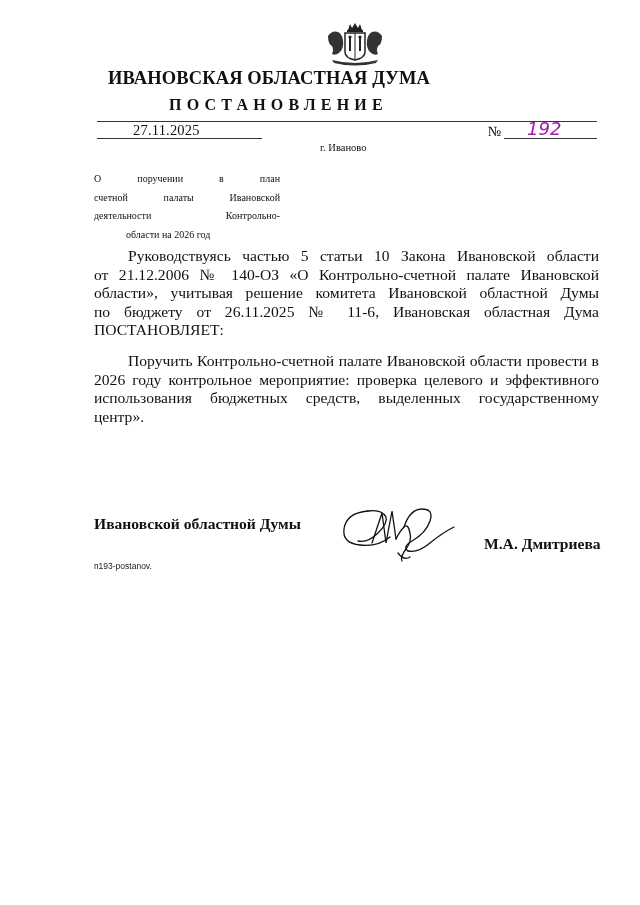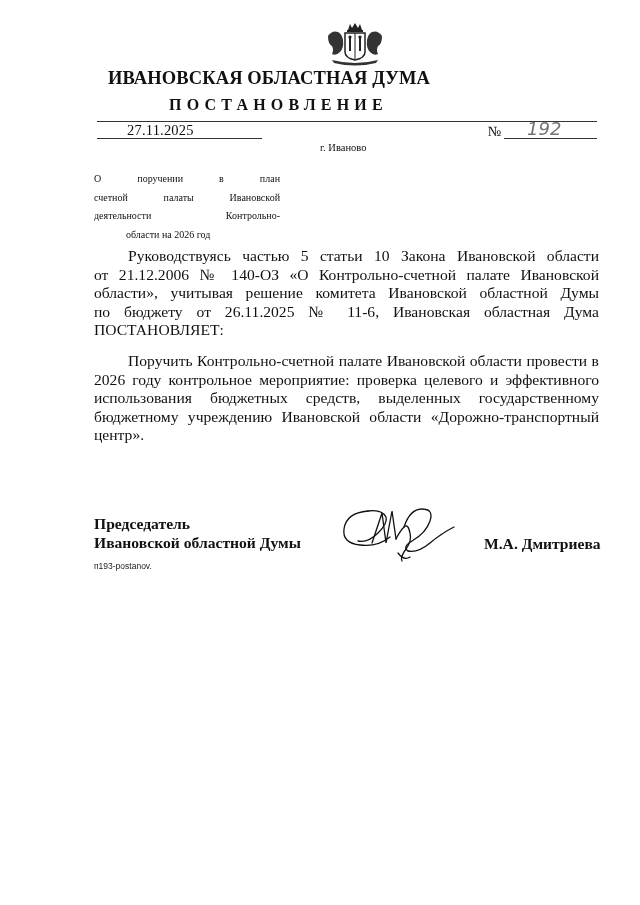--- a/index.html
+++ b/index.html
@@ -44,39 +44,39 @@
       padding-left: 22px;
       box-sizing: border-box;
     }
 
     .rule {
       height: 0;
       border-top: 1px solid #333;
     }
 
     .date-value {
-      left: 127px;
+      left: 133px;
       top: 122px;
       font-size: 14.5px;
       letter-spacing: 0.2px;
       text-decoration: underline;
       text-underline-offset: 2px;
     }
     .num-label {
       left: 488px;
       top: 124px;
       font-size: 14px;
     }
     .num-value {
       left: 527px;
       top: 118px;
       font-family: "DejaVu Sans", sans-serif;
       font-style: italic;
       font-size: 18px;
-      color: #737373;
+      color: #a21caf;
     }
     .city {
       left: 320px;
       top: 142px;
       font-size: 10.5px;
     }
 
     .subject {
       left: 94px;
       top: 170px;
@@ -191,26 +191,24 @@
   <span class="line">от 21.12.2006 № 140-ОЗ «О Контрольно-счетной палате Ивановской</span>
   <span class="line">области», учитывая решение комитета Ивановской областной Думы</span>
   <span class="line">по бюджету от 26.11.2025 № 11-6, Ивановская областная Дума</span>
   <span class="line last">ПОСТАНОВЛЯЕТ:</span>
 </div>
 
 <div class="abs body-text para2">
   <span class="line indent">Поручить Контрольно-счетной палате Ивановской области провести в</span>
   <span class="line">2026 году контрольное мероприятие: проверка целевого и эффективного</span>
   <span class="line">использования бюджетных средств, выделенных государственному</span>
-  <span class="line">бюджетному учреждению Ивановской области «Дорожно-транспортный</span>
   <span class="line last">центр».</span>
 </div>
 
 <div class="abs sig-title">
-  <div>Председатель</div>
   <div>Ивановской областной Думы</div>
 </div>
 
 <div class="abs signature">
   <svg width="120" height="62" viewBox="0 0 120 62" fill="none" stroke="#111" stroke-width="1.3" stroke-linecap="round">
     <path d="M30 8 Q8 10 6 26 Q4 40 22 42 Q40 44 52 34"></path>
     <path d="M30 8 Q44 6 48 14 Q50 20 40 30 Q30 40 20 38"></path>
     <path d="M34 40 L44 10 L48 40 L54 8 L58 36"></path>
     <path d="M58 36 Q62 28 66 24 Q70 20 72 30 Q74 38 68 46 Q62 54 64 58"></path>
     <path d="M66 24 Q72 6 84 6 Q96 6 92 18 Q88 30 74 38 Q64 44 70 48"></path>

